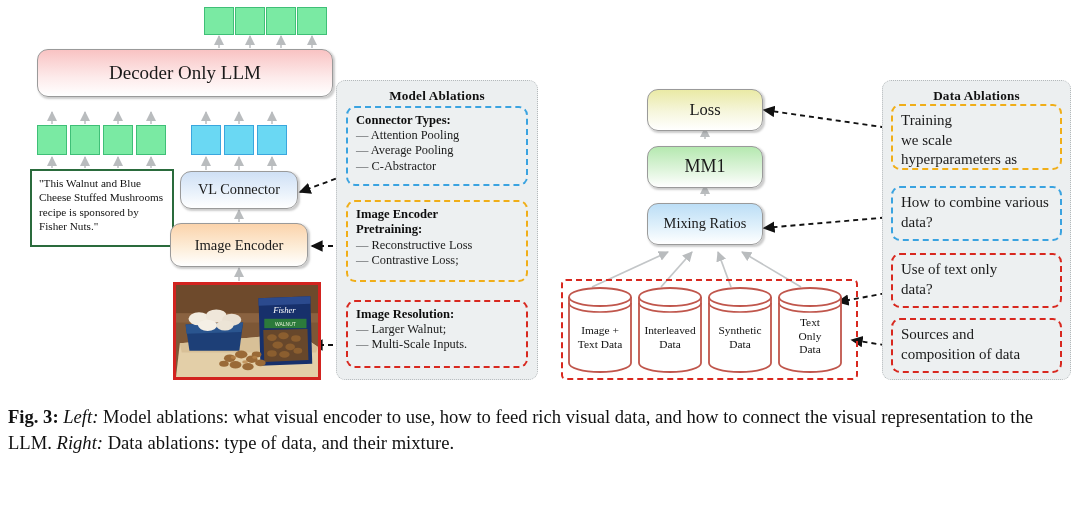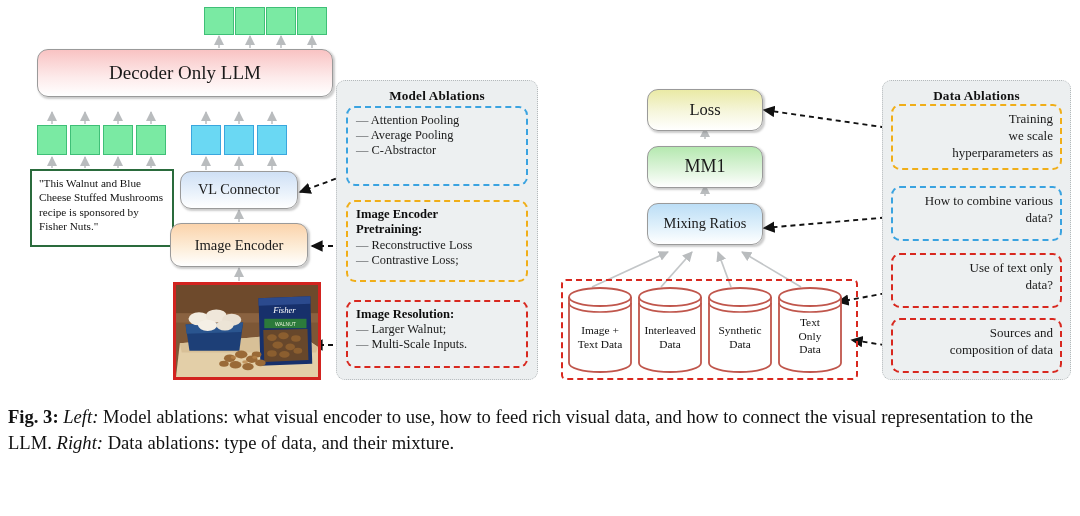--- a/index.html
+++ b/index.html
@@ -41,21 +41,21 @@
                letter-spacing:.2px;color:#111;}
 
   .card{position:absolute;box-sizing:border-box;background:#edf0f1;border-radius:9px;
         border-width:2.1px;border-style:dashed;padding:5px 7px 5px 8px;text-align:left;}
   .card.blue{border-color:#3aa3e0;}
   .card.orange{border-color:#f0ae18;}
   .card.red{border-color:#d8281f;}
   .card-head{font-weight:bold;font-size:12.6px;line-height:1.14;margin-bottom:1px;color:#0d0d0d;}
   .card-item{font-size:12.4px;line-height:1.22;color:#1a1a1a;white-space:nowrap;}
   .card-item .dash{color:#5d6164;}
-  .card-plain{font-size:13px;line-height:1.3;color:#1a1a1a;text-align:right;}
+  .card-plain{font-size:15px;line-height:1.3;color:#1a1a1a;}
 
   
   .cyl{position:absolute;}
   .cyl svg{position:absolute;left:0;top:0;}
   .cyl-label{position:absolute;width:100%;text-align:center;font-size:11.4px;line-height:1.2;color:#111;}
 
   .dashgroup{position:absolute;box-sizing:border-box;border:2.1px dashed #d8281f;border-radius:5px;}
 
   
   .ovl{position:absolute;left:0;top:0;width:1080px;height:398px;pointer-events:none;}
@@ -216,20 +216,21 @@
         <ellipse cx="82" cy="77" rx="2.6" ry="1.6"></ellipse>
       </g>
     </svg>
   </div>
 
   <div class="panel" style="left:336px;top:80px;width:202px;height:300px;">
     <div class="panel-title" style="top:7px;">Model Ablations</div>
   </div>
 
   <div class="card blue" style="left:346px;top:106px;width:182px;height:80px;">
+    <div class="card-head">Connector Types:</div>
     <div class="card-item"><span class="dash">—</span> <span>Attention Pooling</span></div>
     <div class="card-item"><span class="dash">—</span> <span>Average Pooling</span></div>
     <div class="card-item"><span class="dash">—</span> <span>C-Abstractor</span></div>
   </div>
 
   <div class="card orange" style="left:346px;top:200px;width:182px;height:82px;">
     <div class="card-head">Image Encoder</div>
     <div class="card-head">Pretraining:</div>
     <div class="card-item"><span class="dash">—</span> <span>Reconstructive Loss</span></div>
     <div class="card-item"><span class="dash">—</span> <span>Contrastive Loss;</span></div>

